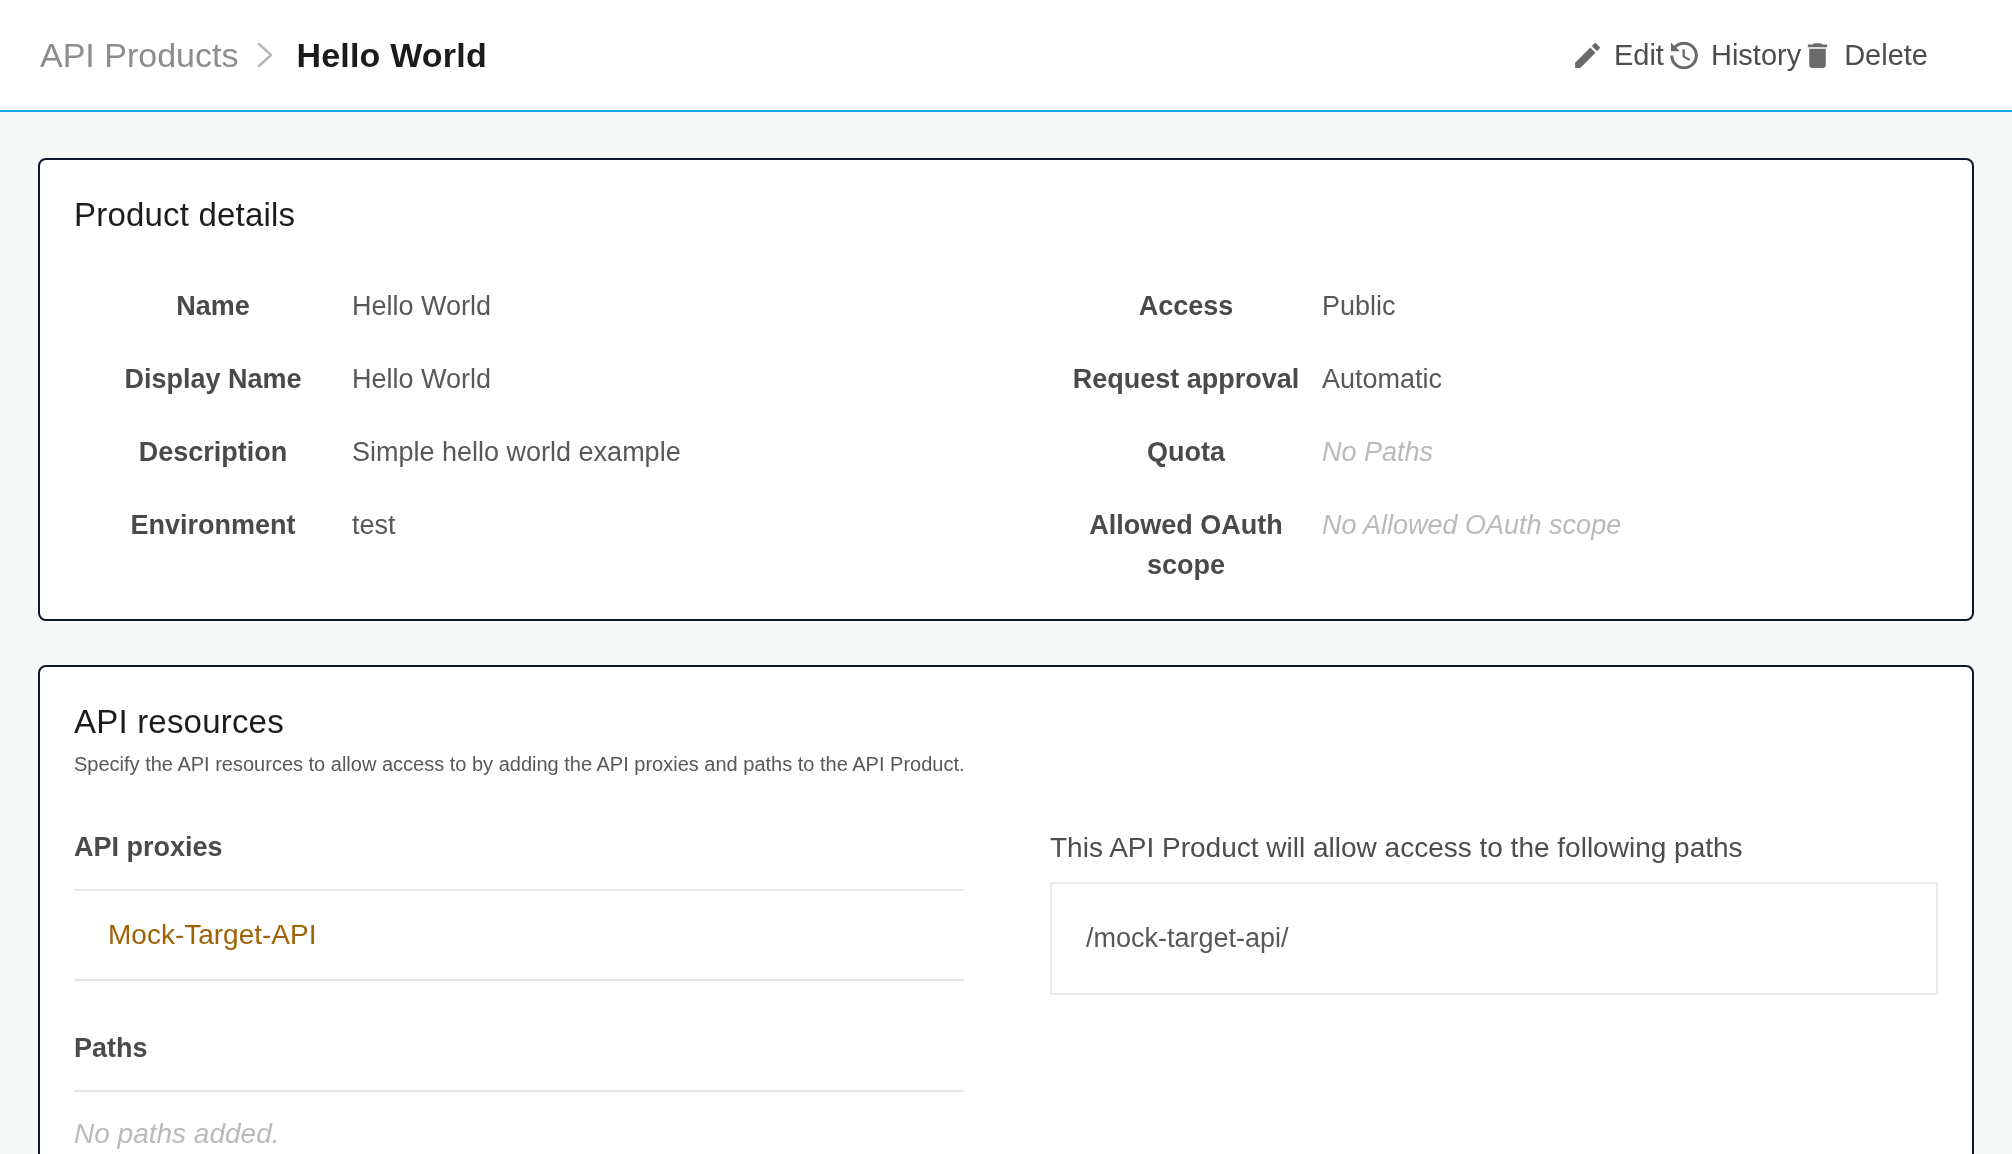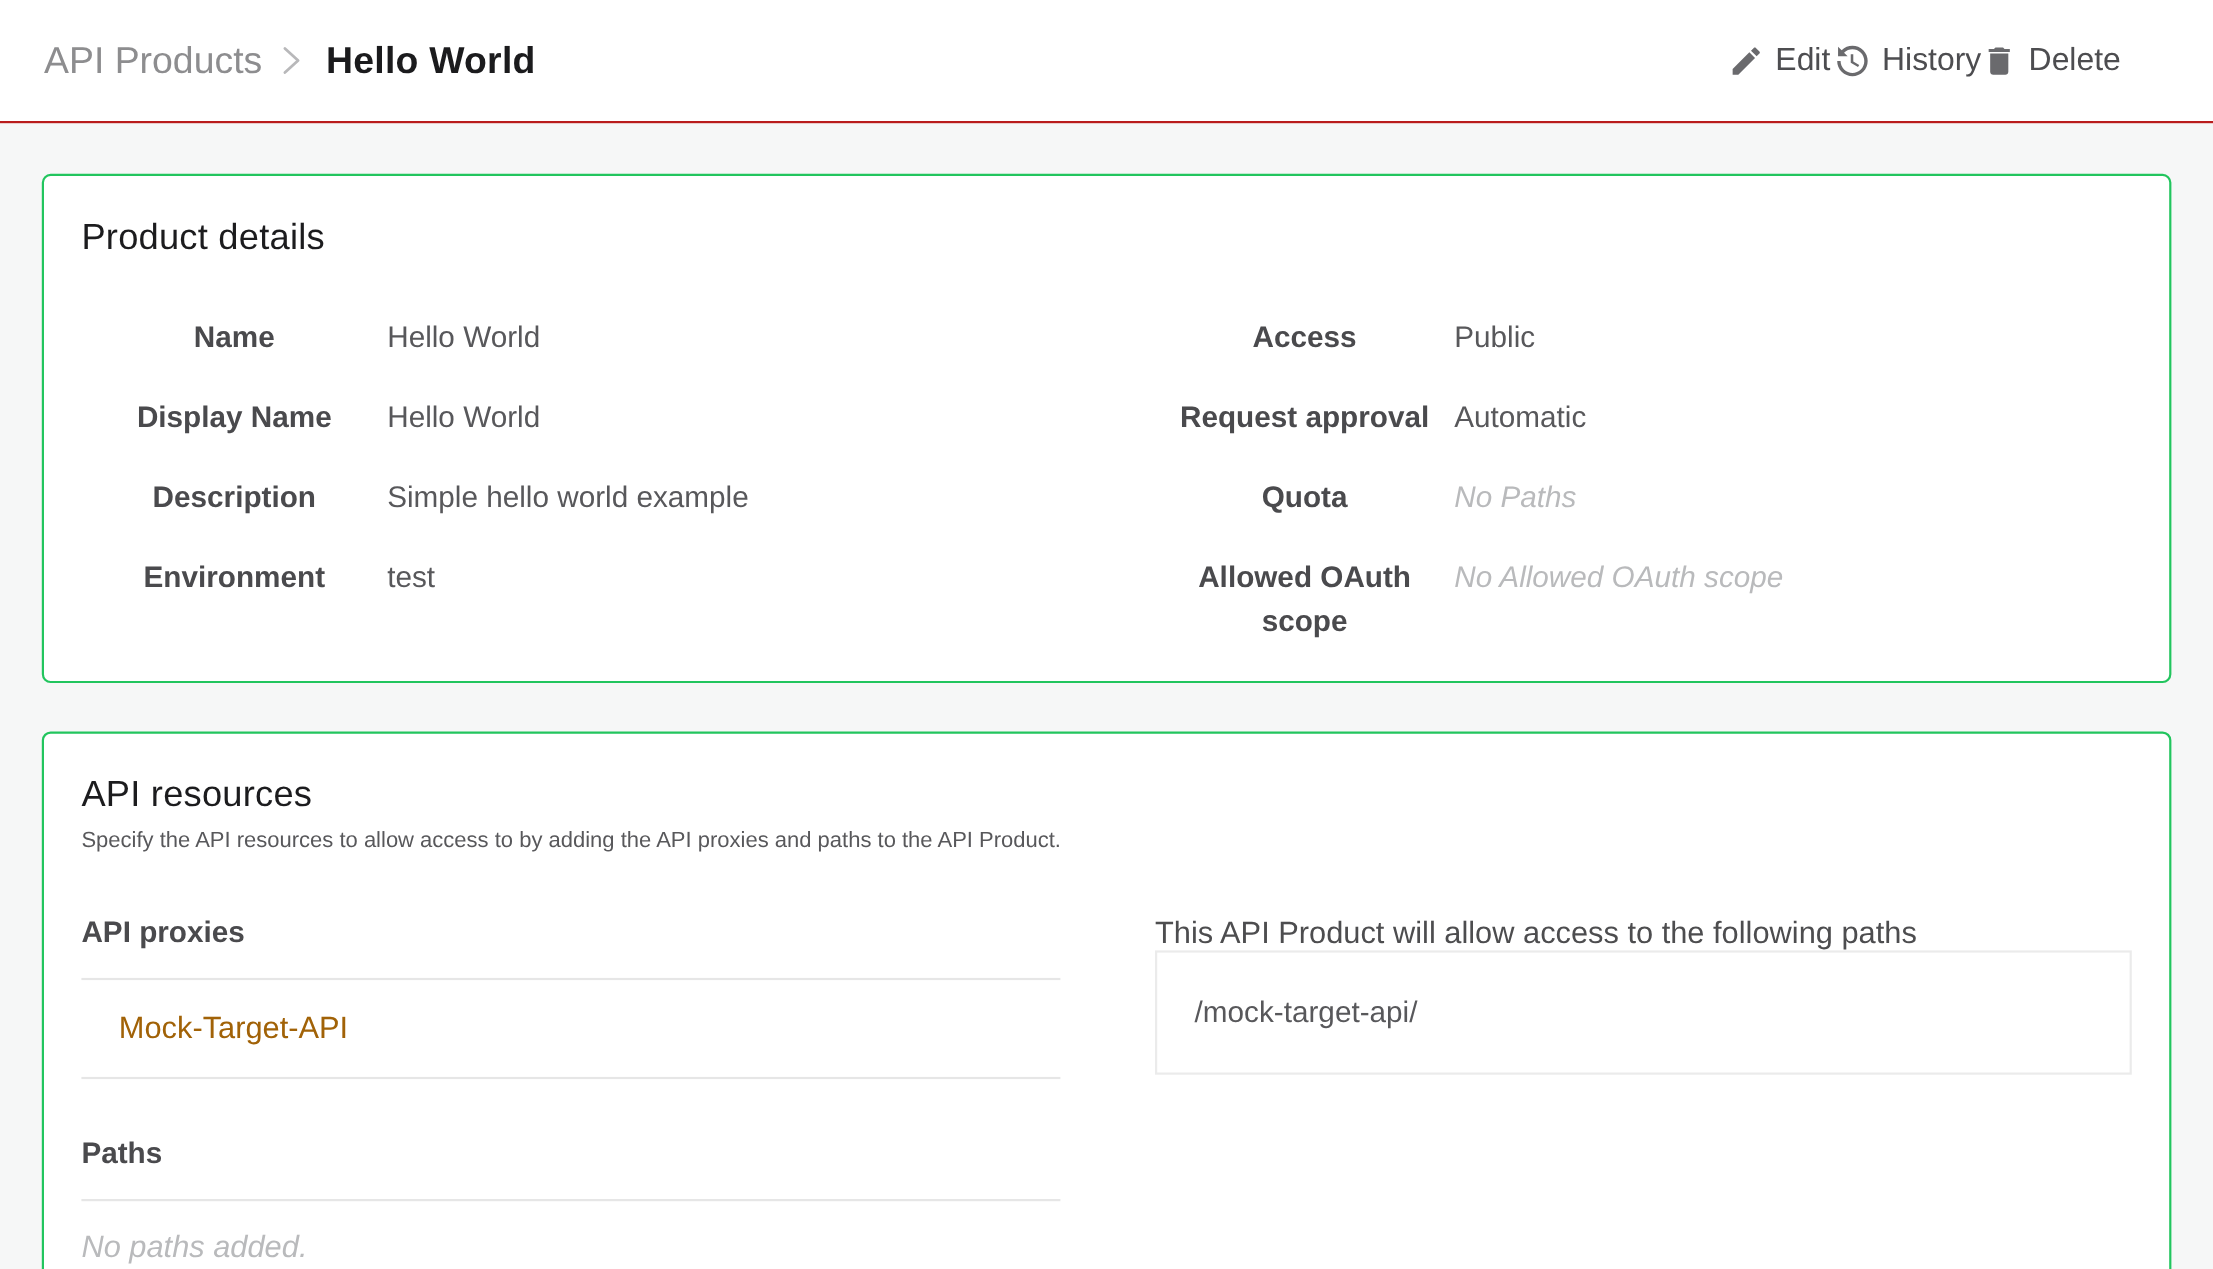--- a/index.html
+++ b/index.html
@@ -8,21 +8,21 @@
     font-family:"Liberation Sans", sans-serif;
     background:#f6f7f7;
     color:#58585b;
     overflow:hidden;
   }
 
   
   .app-header {
     height:112px;
     background:#ffffff;
-    border-bottom:2px solid #b91c1c;
+    border-bottom:2px solid #0ea5e9;
     display:flex;
     align-items:center;
     justify-content:space-between;
     padding:0 84px 0 40px;
   }
   .breadcrumb { display:flex; align-items:center; }
   .crumb-parent {
     font-size:34px;
     color:#8d8d8f;
     font-weight:400;
@@ -47,21 +47,21 @@
     font-family:"Liberation Sans", sans-serif;
     font-size:29px;
     color:#4d4d50;
   }
   .action-btn svg { display:block; }
 
   
   .main { padding:46px 38px 0 38px; }
   .card {
     background:#ffffff;
-    border:2px solid #22c55e;
+    border:2px solid #0f172a;
     border-radius:8px;
     padding:36px 34px 34px 34px;
   }
   .card + .card { margin-top:44px; }
   .card-title {
     font-size:33px;
     font-weight:400;
     color:#1c1c1e;
     letter-spacing:0.2px;
   }
@@ -129,20 +129,21 @@
     font-size:28px;
     font-style:italic;
     color:#b9babc;
     padding-bottom:40px;
   }
   .allowed-heading {
     font-size:28px;
     color:#4d4d4f;
   }
   .paths-box {
+    margin-top:18px;
     border:2px solid #ebebeb;
     background:#ffffff;
     min-height:113px;
     display:flex;
     flex-direction:column;
     justify-content:center;
     padding-left:34px;
   }
   .path-item { font-size:27px; color:#58585b; }
 </style>

